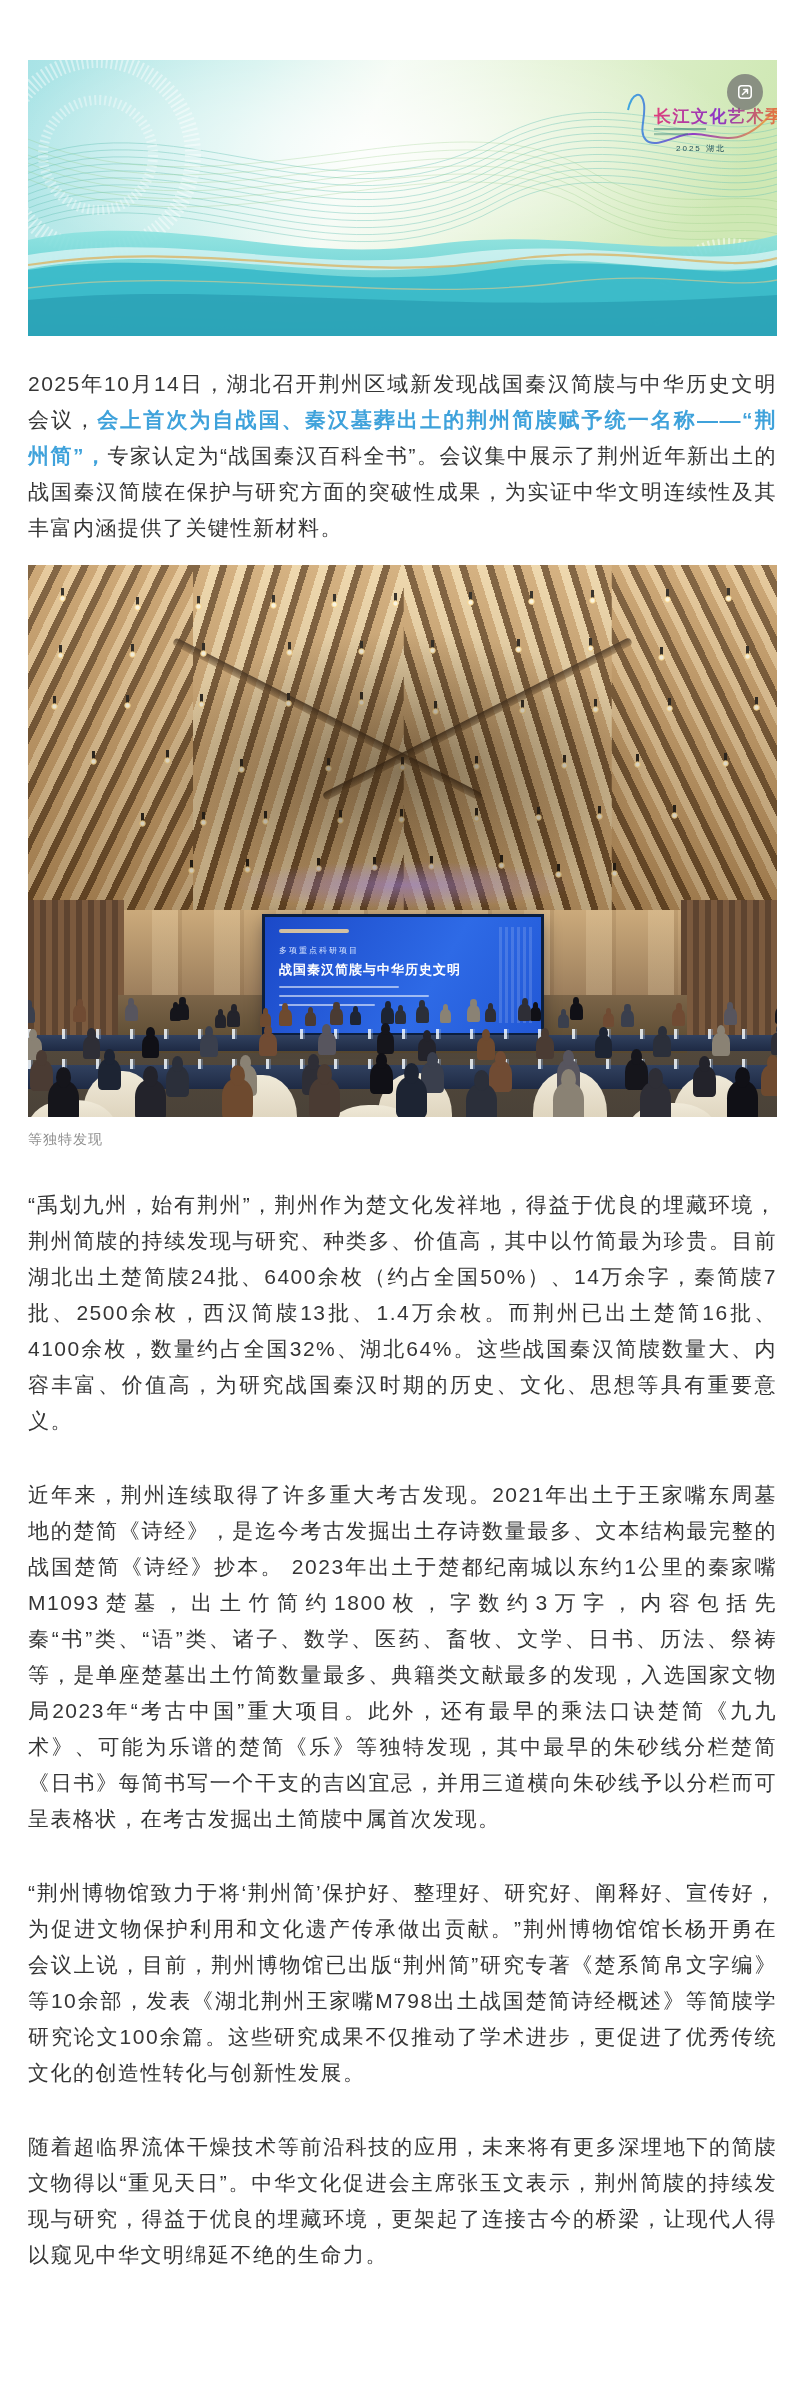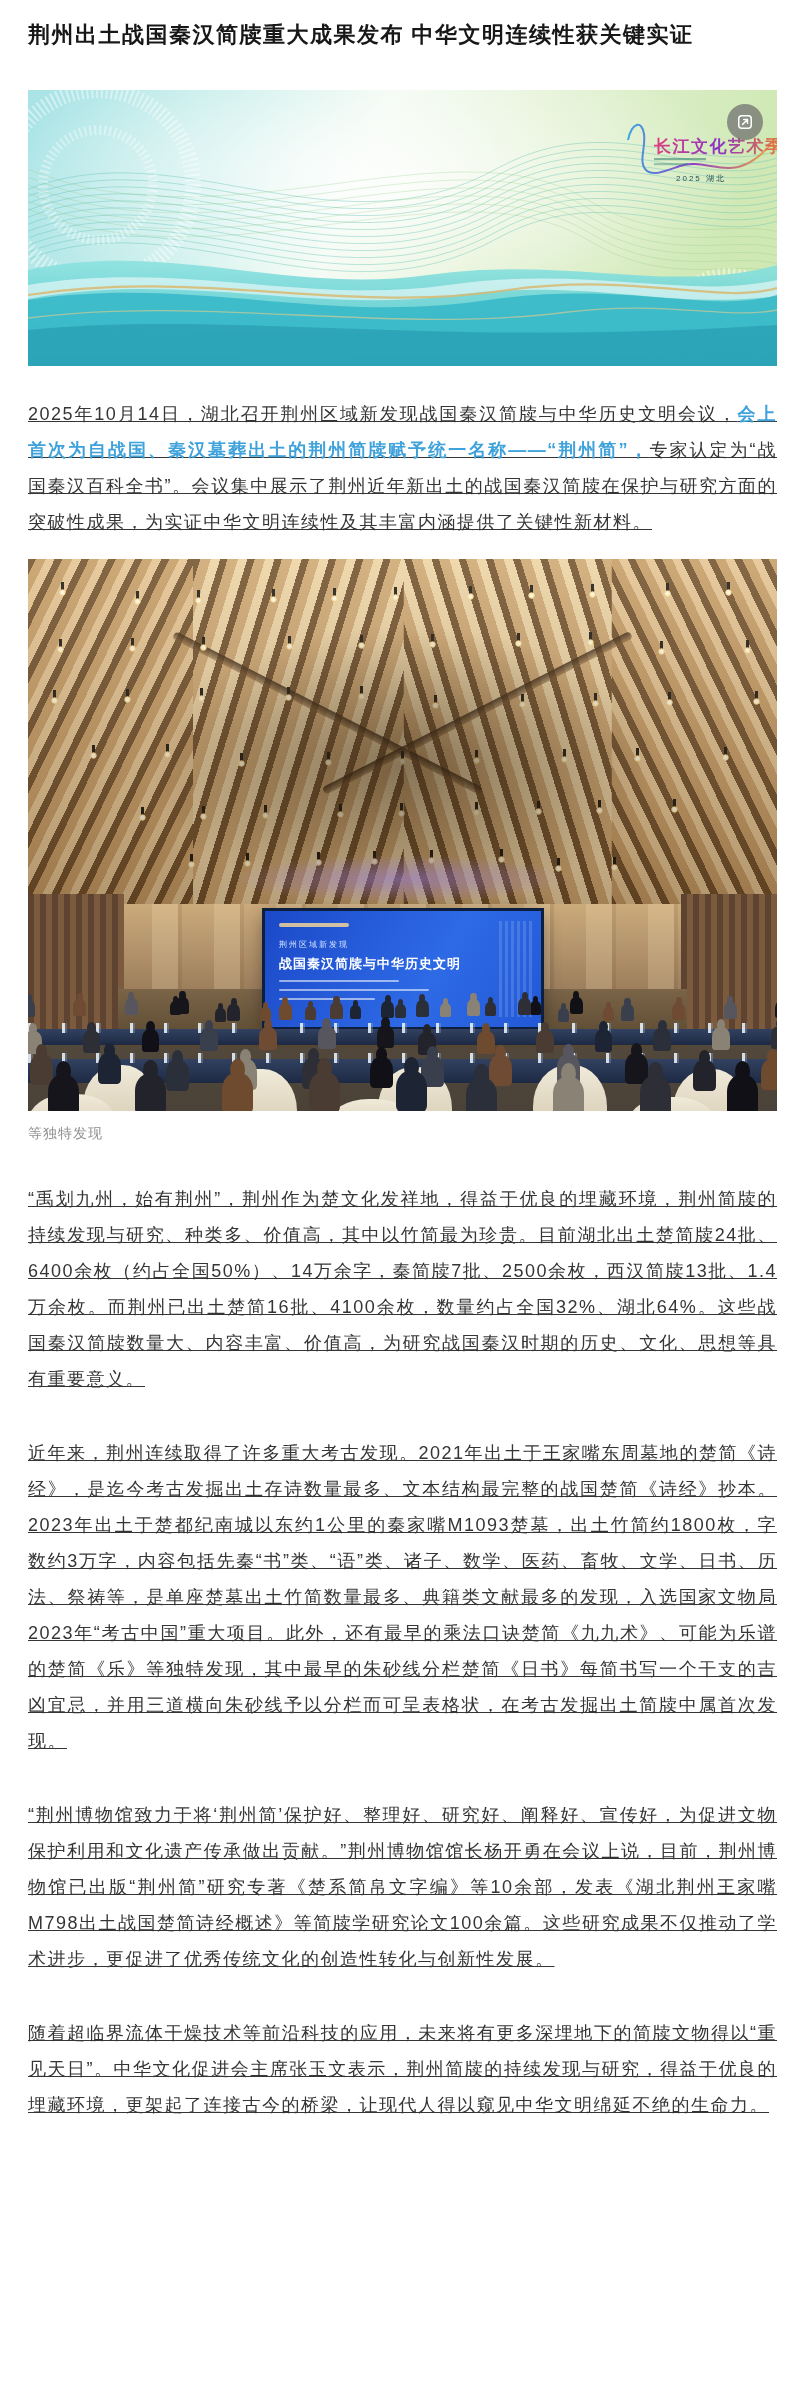--- a/index.html
+++ b/index.html
@@ -14,21 +14,21 @@
 
   
   .banner{margin-top:40px;width:749px;height:276px;position:relative;overflow:hidden;background:#dff2ea;}
   .banner svg{display:block;}
   .img-btn{position:absolute;top:14px;right:14px;width:36px;height:36px;border:none;border-radius:50%;
     background:rgba(110,110,110,.72);display:flex;align-items:center;justify-content:center;cursor:pointer;padding:0;}
   .img-btn svg{width:20px;height:20px;}
 
   
   .article-body{margin-top:30px;}
-  p.para{margin:0 0 38px;font-size:18px;line-height:36px;letter-spacing:1.5px;color:#353535;text-align:justify;text-decoration:underline;}
+  p.para{margin:0 0 38px;font-size:21px;line-height:36px;letter-spacing:1.5px;color:#353535;text-align:justify;}
   p.para.tight{margin-bottom:19px;}
   .hl{color:#3fa2db;font-weight:700;cursor:pointer;}
 
   
   .photo-fig{position:relative;width:749px;height:552px;overflow:hidden;background:linear-gradient(#8d7454,#4a4238);}
   .ceil{position:absolute;top:0;left:0;right:0;height:345px;background:#b08d5c;overflow:hidden;}
   .ceil-left{position:absolute;top:0;left:0;width:26%;height:100%;
     background:repeating-linear-gradient(116deg,#6d4c28 0 7px,#c49a64 7px 16px,#e3c392 16px 24px);}
   .ceil-right{position:absolute;top:0;right:0;width:26%;height:100%;
     background:repeating-linear-gradient(64deg,#6d4c28 0 7px,#c49a64 7px 16px,#e3c392 16px 24px);}
@@ -69,21 +69,20 @@
   .person::before{content:"";position:absolute;left:26%;top:-34%;width:48%;height:52%;border-radius:50%;background:inherit;}
   .chairw{position:absolute;background:linear-gradient(#f0ead9,#cdbfa4);border-radius:46% 46% 10% 10%;}
 
   .caption{margin-top:12px;font-size:14px;line-height:20px;color:#8e8e8e;letter-spacing:1px;margin-bottom:38px;}
 </style>
 </head>
 <body>
 
 <div class="page">
 
-  <h1 class="title">荆州出土战国秦汉简牍重大成果发布 中华文明连续性获关键实证</h1>
 
 
   <figure class="banner" style="margin:40px 0 0;">
     <svg width="749" height="276" viewBox="0 0 749 276">
       <defs>
         <linearGradient id="bg" x1="0" y1="0" x2="1" y2="0.15">
           <stop offset="0" stop-color="#a8e3e6"></stop>
             <stop offset="0.3" stop-color="#cdf0ec"></stop>
           <stop offset="0.48" stop-color="#f2faf1"></stop>
             <stop offset="0.68" stop-color="#e3f2d4"></stop>
@@ -238,21 +237,21 @@
         </div>
       <div class="glow"></div>
       <div class="wall"></div>
       <div class="curtain l"></div>
       <div class="curtain r"></div>
       <div class="stage"></div>
 
       <div class="screen">
         <div class="scr-inner">
           <div class="scr-badge"></div>
-          <div class="scr-t1">荆州区域新发现</div>
+          <div class="scr-t1">多项重点科研项目</div>
           <div class="scr-t2">战国秦汉简牍与中华历史文明</div>
           <div class="scr-bar" style="width:120px;"></div>
           <div class="scr-bar" style="width:150px;"></div>
           <div class="scr-bar" style="width:96px;"></div>
         </div>
         <div class="scr-slips"></div>
       </div>
 
       <div class="table-band" style="top:470px;height:16px;"></div>
       <div class="bottles" style="top:464px;"></div>

